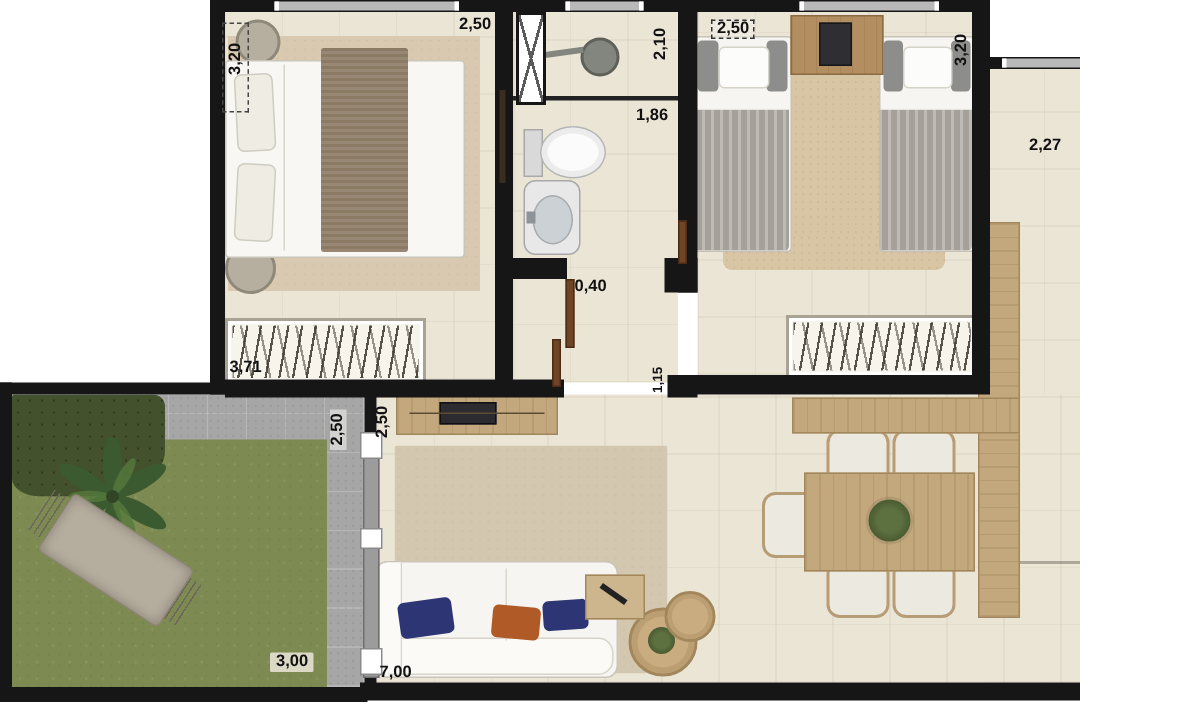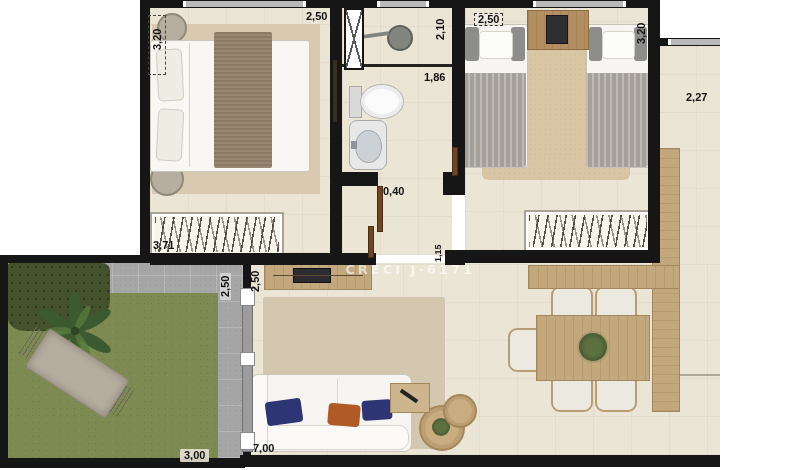--- a/index.html
+++ b/index.html
@@ -7,21 +7,21 @@
         font-family:"Liberation Sans",sans-serif;}
   .a{position:absolute;}
   .wall{position:absolute;background:#161616;z-index:30;}
   .floor{position:absolute;background:#ebe5d6;z-index:1;
      background-image:repeating-linear-gradient(0deg,rgba(140,120,90,.08) 0 1px,transparent 1px 38px),
                       repeating-linear-gradient(90deg,rgba(140,120,90,.08) 0 1px,transparent 1px 38px);}
   .furn{position:absolute;z-index:10;}
   .fix{position:absolute;z-index:35;}
   .lbl{position:absolute;z-index:40;font-weight:700;font-size:11px;color:#111;line-height:1;white-space:nowrap;}
   .lblv{transform:rotate(-90deg);transform-origin:0 0;}
-  .chip{background:rgba(228,222,208,.92);padding:1px 4px;border-radius:1px;margin-top:14px;}
+  .chip{background:rgba(228,222,208,.92);padding:1px 4px;border-radius:1px;}
   .chipg{background:rgba(214,214,212,.92);padding:0 3px;}
   .dashed{border:1px dashed #333;background:rgba(240,237,228,.65);padding:0 3px;}
   .window{position:absolute;background:#b9b9b9;border-left:3px solid #fff;border-right:3px solid #fff;z-index:34;}
   .shaft{position:absolute;background:
      linear-gradient(to bottom right,transparent 47%,#5a5a5a 47%,#5a5a5a 53%,transparent 53%),
      linear-gradient(to top right,transparent 47%,#5a5a5a 47%,#5a5a5a 53%,transparent 53%),#fff;
      border:2px solid #161616;z-index:36;}
   .door{position:absolute;background:#6f4526;border:1px solid #4c2c14;z-index:36;}
   .wardrobe{position:absolute;background:#f7f4ec;border:2px solid #a9a396;box-shadow:inset 0 0 0 2px #fff;z-index:12;}
   .wardrobe .hatch{position:absolute;inset:3px;
@@ -232,15 +232,14 @@
   <span class="lbl lblv" style="left:636px;top:44px;">3,20</span>
   <span class="lbl" style="left:686px;top:92px;">2,27</span>
   <span class="lbl lblv" style="left:753px;top:349px;">4,15</span>
   <span class="lbl lblv" style="left:737px;top:401px;">1,05</span>
   <span class="lbl lblv" style="left:434px;top:262px;font-size:9px;">1,15</span>
   <span class="lbl lblv" style="left:250px;top:292px;">2,50</span>
   <span class="lbl" style="left:253px;top:443px;">7,00</span>
   <span class="lbl lblv chipg" style="left:220px;top:300px;">2,50</span>
   <span class="lbl chip" style="left:180px;top:435px;">3,00</span>
 
-  <div class="wm" style="top:262px;font-size:13px;letter-spacing:3px;text-align:right;width:235px;font-weight:700;opacity:.85;">CRECI J-6171</div>
 
 </div>
 
 </body></html>

